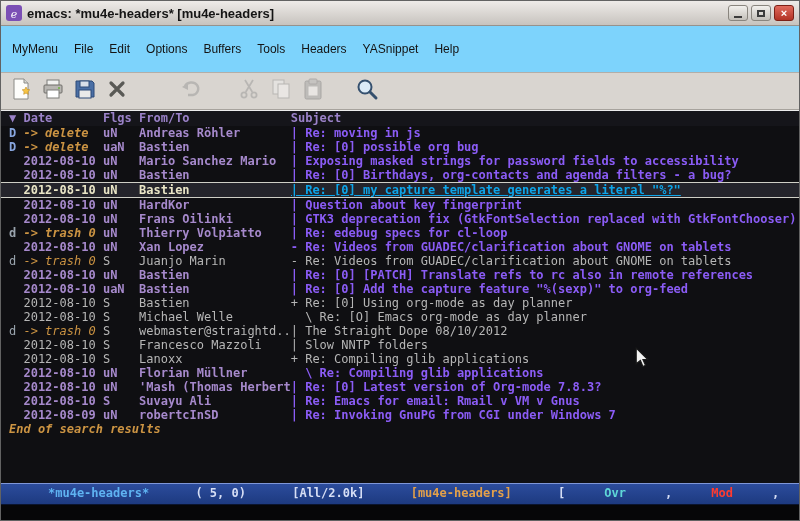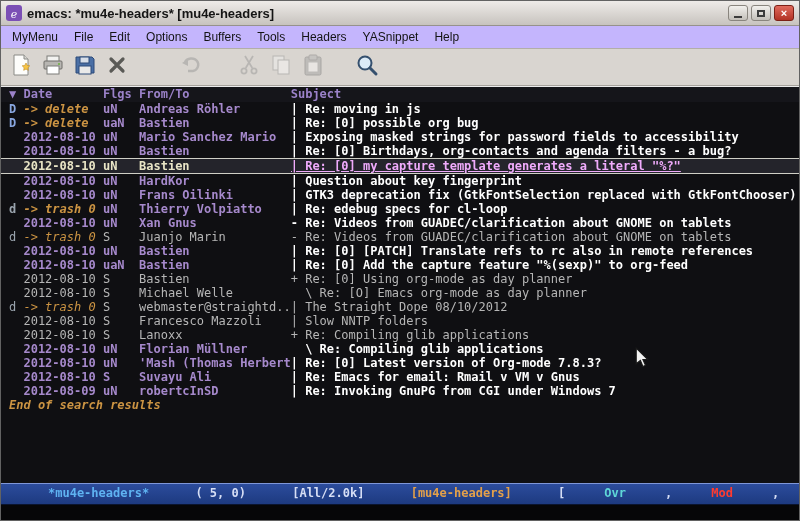--- a/index.html
+++ b/index.html
@@ -15,22 +15,22 @@
               white-space:nowrap;overflow:hidden;}
   .tb-buttons{display:flex;gap:3px;flex:none;}
   .tb-btn{width:20px;height:16px;box-sizing:border-box;border:1px solid #89857e;border-radius:3px;
           background:linear-gradient(#f2f0ed,#c3bfb9);display:flex;align-items:center;justify-content:center;}
   .tb-btn.close{background:linear-gradient(#e06a5c,#b23325);border-color:#7c2016;color:#fff;
                 font:bold 11px "Liberation Sans",sans-serif;line-height:1;}
   .g-min{width:8px;height:2px;background:#3c3c3c;margin-top:8px;}
   .g-max{width:8px;height:7px;box-sizing:border-box;border:2px solid #3c3c3c;}
 
   
-  .menubar{height:22px;flex:none;display:flex;align-items:center;background:#c4b5fd;
-           border-bottom:1px solid #b2aea8;padding:0 3px;}
+  .menubar{height:22px;flex:none;display:flex;align-items:center;background:#7dd3fc;
+           border-bottom:1px solid #b2aea8;padding:12px 3px;}
   .menu-item{font:12px "Liberation Sans",sans-serif;color:#141414;padding:3px 8px;cursor:default;}
 
   
   .toolbar{height:36px;flex:none;display:flex;align-items:center;background:#d9d5d0;
            border-bottom:1px solid #a7a39d;padding:0 4px;}
   .tool-button{width:32px;height:28px;display:flex;align-items:center;justify-content:center;border-radius:3px;}
   .tool-button.disabled{opacity:.42;filter:grayscale(1);}
   .tool-button[data-name="undo-button"]{margin-left:42px;}
   .tool-button[data-name="cut-button"]{margin-left:26px;}
   .tool-button[data-name="search-button"]{margin-left:22px;}
@@ -45,26 +45,26 @@
   .c-flags{width:5ch;}
   .c-from{width:21ch;}
   .c-subject{flex:1 1 auto;text-align:center;}
 
   .header-line{height:15px;line-height:15px;background:#15151a;}
   .header-line span{color:#9b82c9;font-weight:bold;}
 
   .buffer{flex:1;overflow:hidden;min-height:0;}
 
   .row.unread{font-weight:bold;color:#a689cc;}
-  .row.unread .c-subject{color:#ffffff;}
+  .row.unread .c-subject{color:#8b5cf6;}
   .row.seen{color:#b6b6b6;}
   .row.seen .c-subject{color:#b6b6b6;}
   .row.current{font-weight:bold;color:#e9e5c6;background:#24242b;height:16px;box-sizing:border-box;
                border-top:1px solid #cfcfc6;border-bottom:1px solid #cfcfc6;}
-  .row.current .c-subject{color:#f0abfc;text-decoration:underline;}
+  .row.current .c-subject{color:#0ea5e9;text-decoration:underline;}
   .row.marked .c-date{color:#cc9443;font-style:italic;}
   .c-mark.mark-D{color:#89a7e0;}
   .c-mark.mark-d{color:#9aa4ae;}
 
   .end-line{height:14px;line-height:14px;font-size:12px;padding-left:8px;color:#cc9443;
             font-style:italic;font-weight:bold;white-space:pre;}
 
   
   .modeline{height:20px;flex:none;line-height:18px;font-size:12px;font-weight:bold;padding-left:8px;
             background:linear-gradient(#2c4c9c,#1d3a80);border-top:1px solid #7f97d8;
@@ -240,21 +240,21 @@
     <span class="c-mark mark-d" data-name="mark-cell">d</span>
     <span class="c-date" data-name="date-cell">-&gt; trash 0</span>
     <span class="c-flags" data-name="flags-cell">uN</span>
     <span class="c-from" data-name="from-cell">Thierry Volpiatto</span>
     <span class="c-subject" data-name="subject-cell">| Re: edebug specs for cl-loop</span>
   </div>
           <div class="row unread" data-name="message-row">
     <span class="c-mark" data-name="mark-cell"></span>
     <span class="c-date" data-name="date-cell">2012-08-10</span>
     <span class="c-flags" data-name="flags-cell">uN</span>
-    <span class="c-from" data-name="from-cell">Xan Gnus</span>
+    <span class="c-from" data-name="from-cell">Xan Lopez</span>
     <span class="c-subject" data-name="subject-cell">- Re: Videos from GUADEC/clarification about GNOME on tablets</span>
   </div>
           <div class="row seen marked" data-name="message-row">
     <span class="c-mark mark-d" data-name="mark-cell">d</span>
     <span class="c-date" data-name="date-cell">-&gt; trash 0</span>
     <span class="c-flags" data-name="flags-cell">S</span>
     <span class="c-from" data-name="from-cell">Juanjo Marin</span>
     <span class="c-subject" data-name="subject-cell">- Re: Videos from GUADEC/clarification about GNOME on tablets</span>
   </div>
           <div class="row unread" data-name="message-row">

